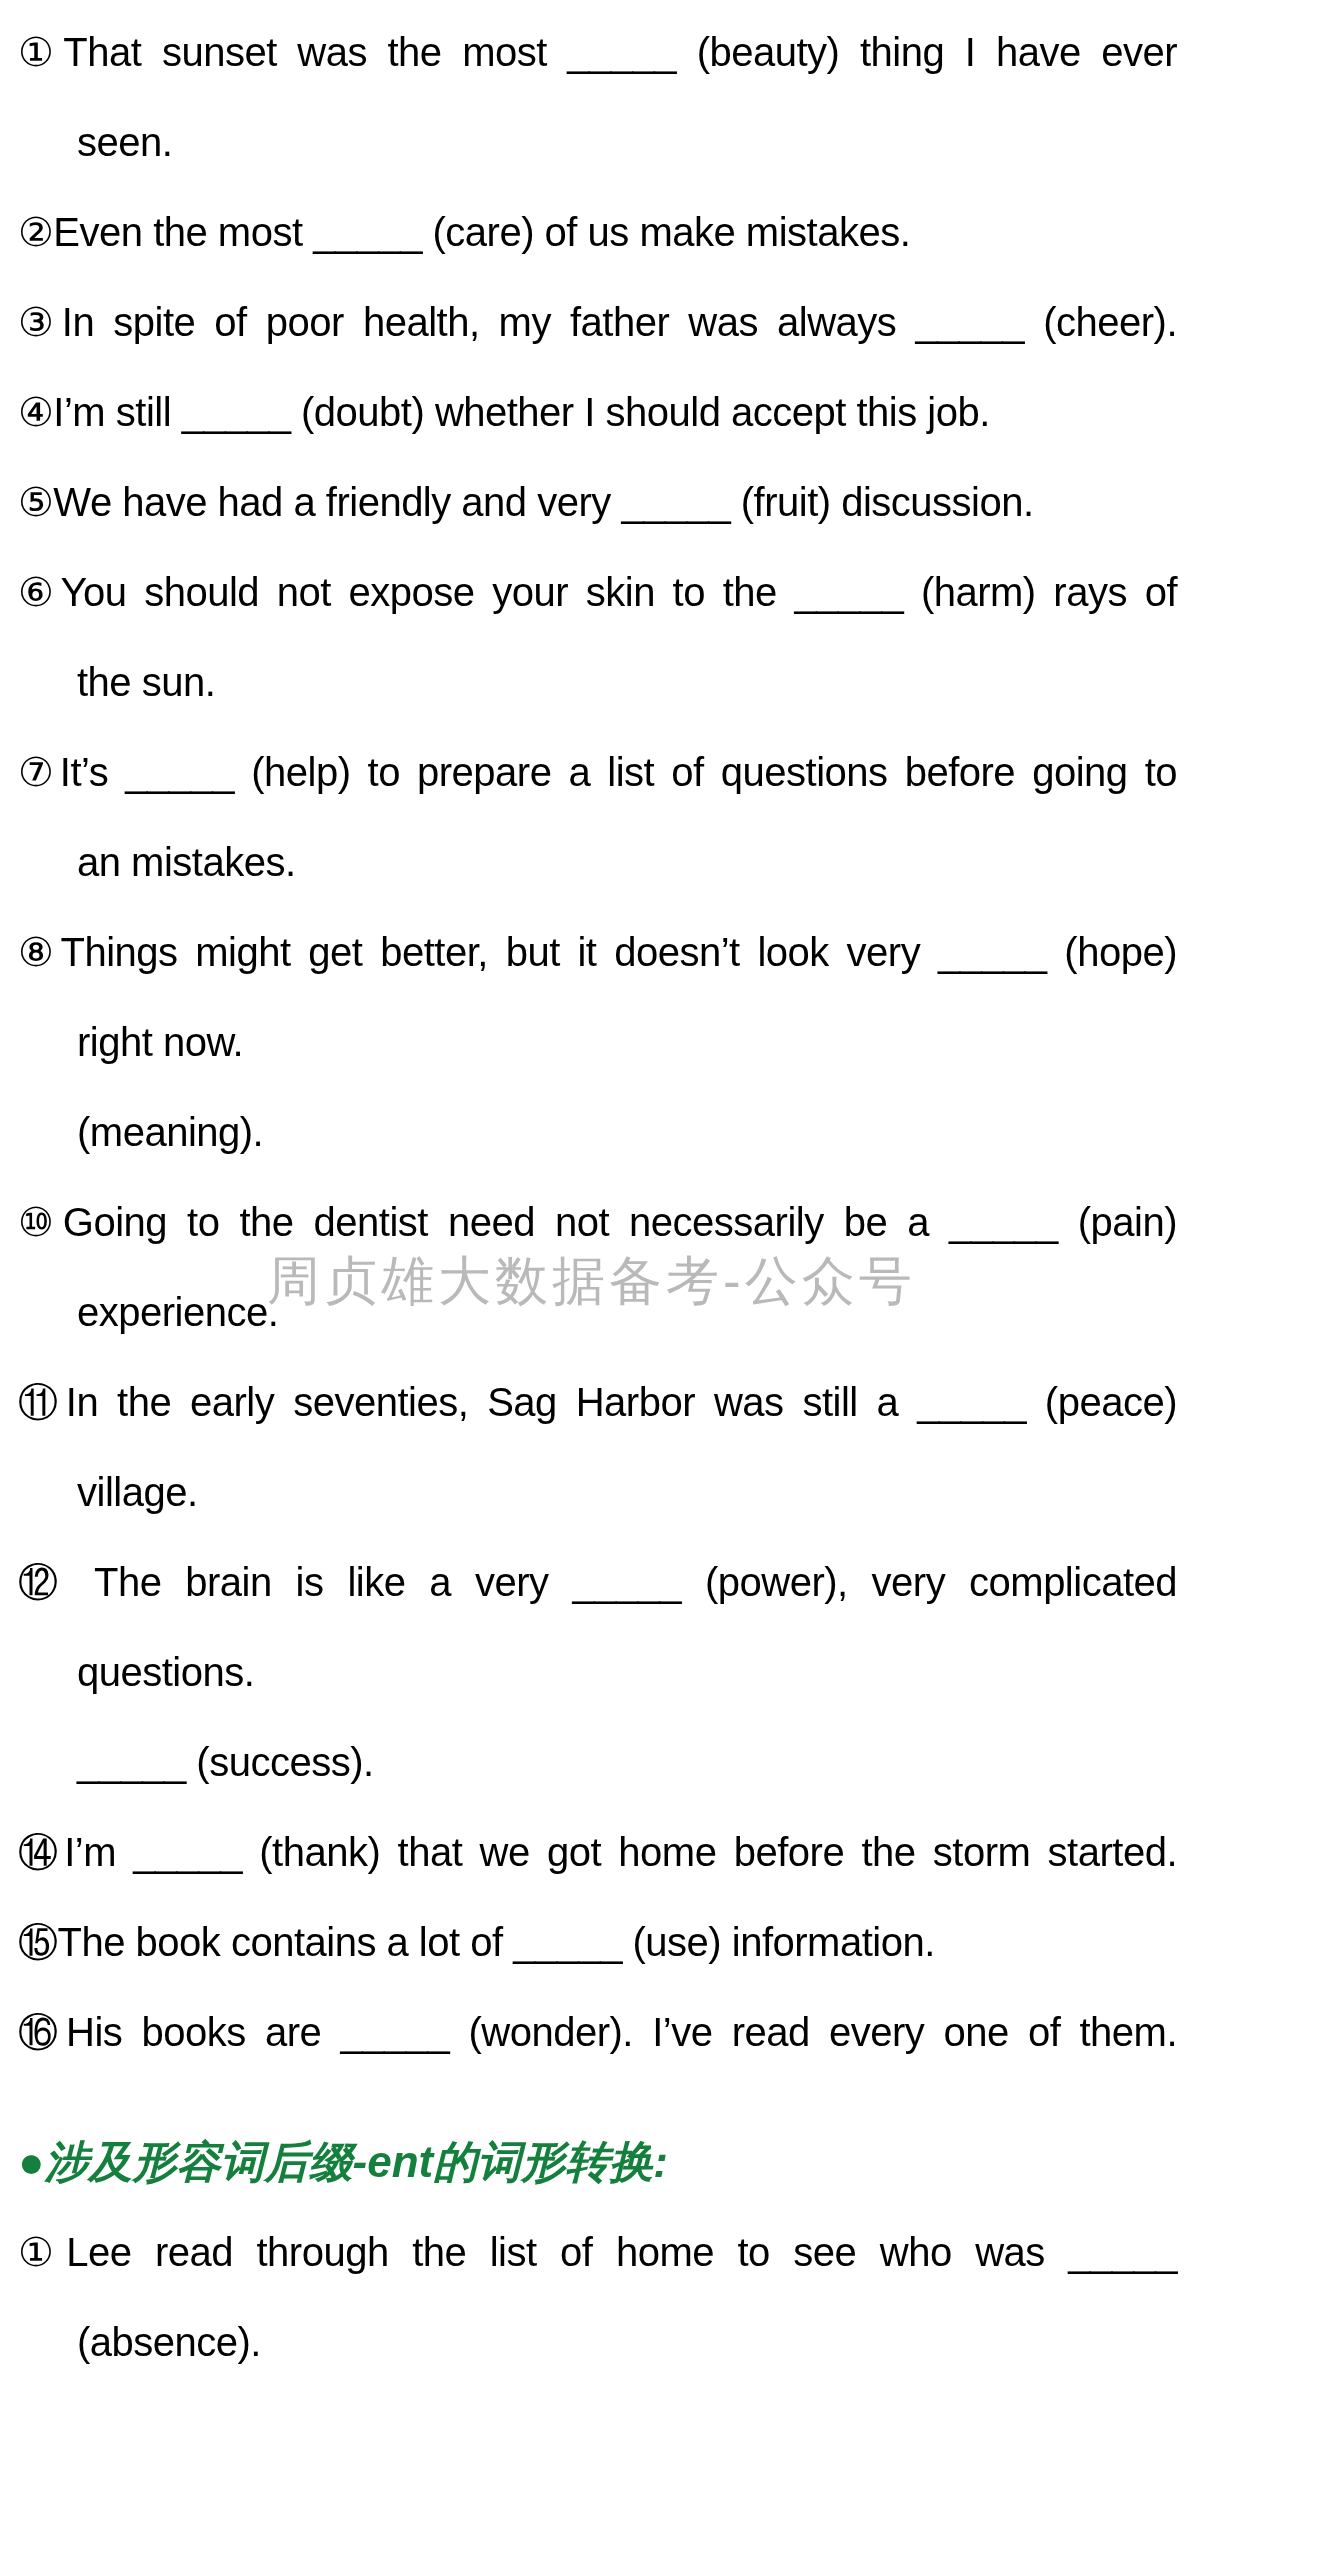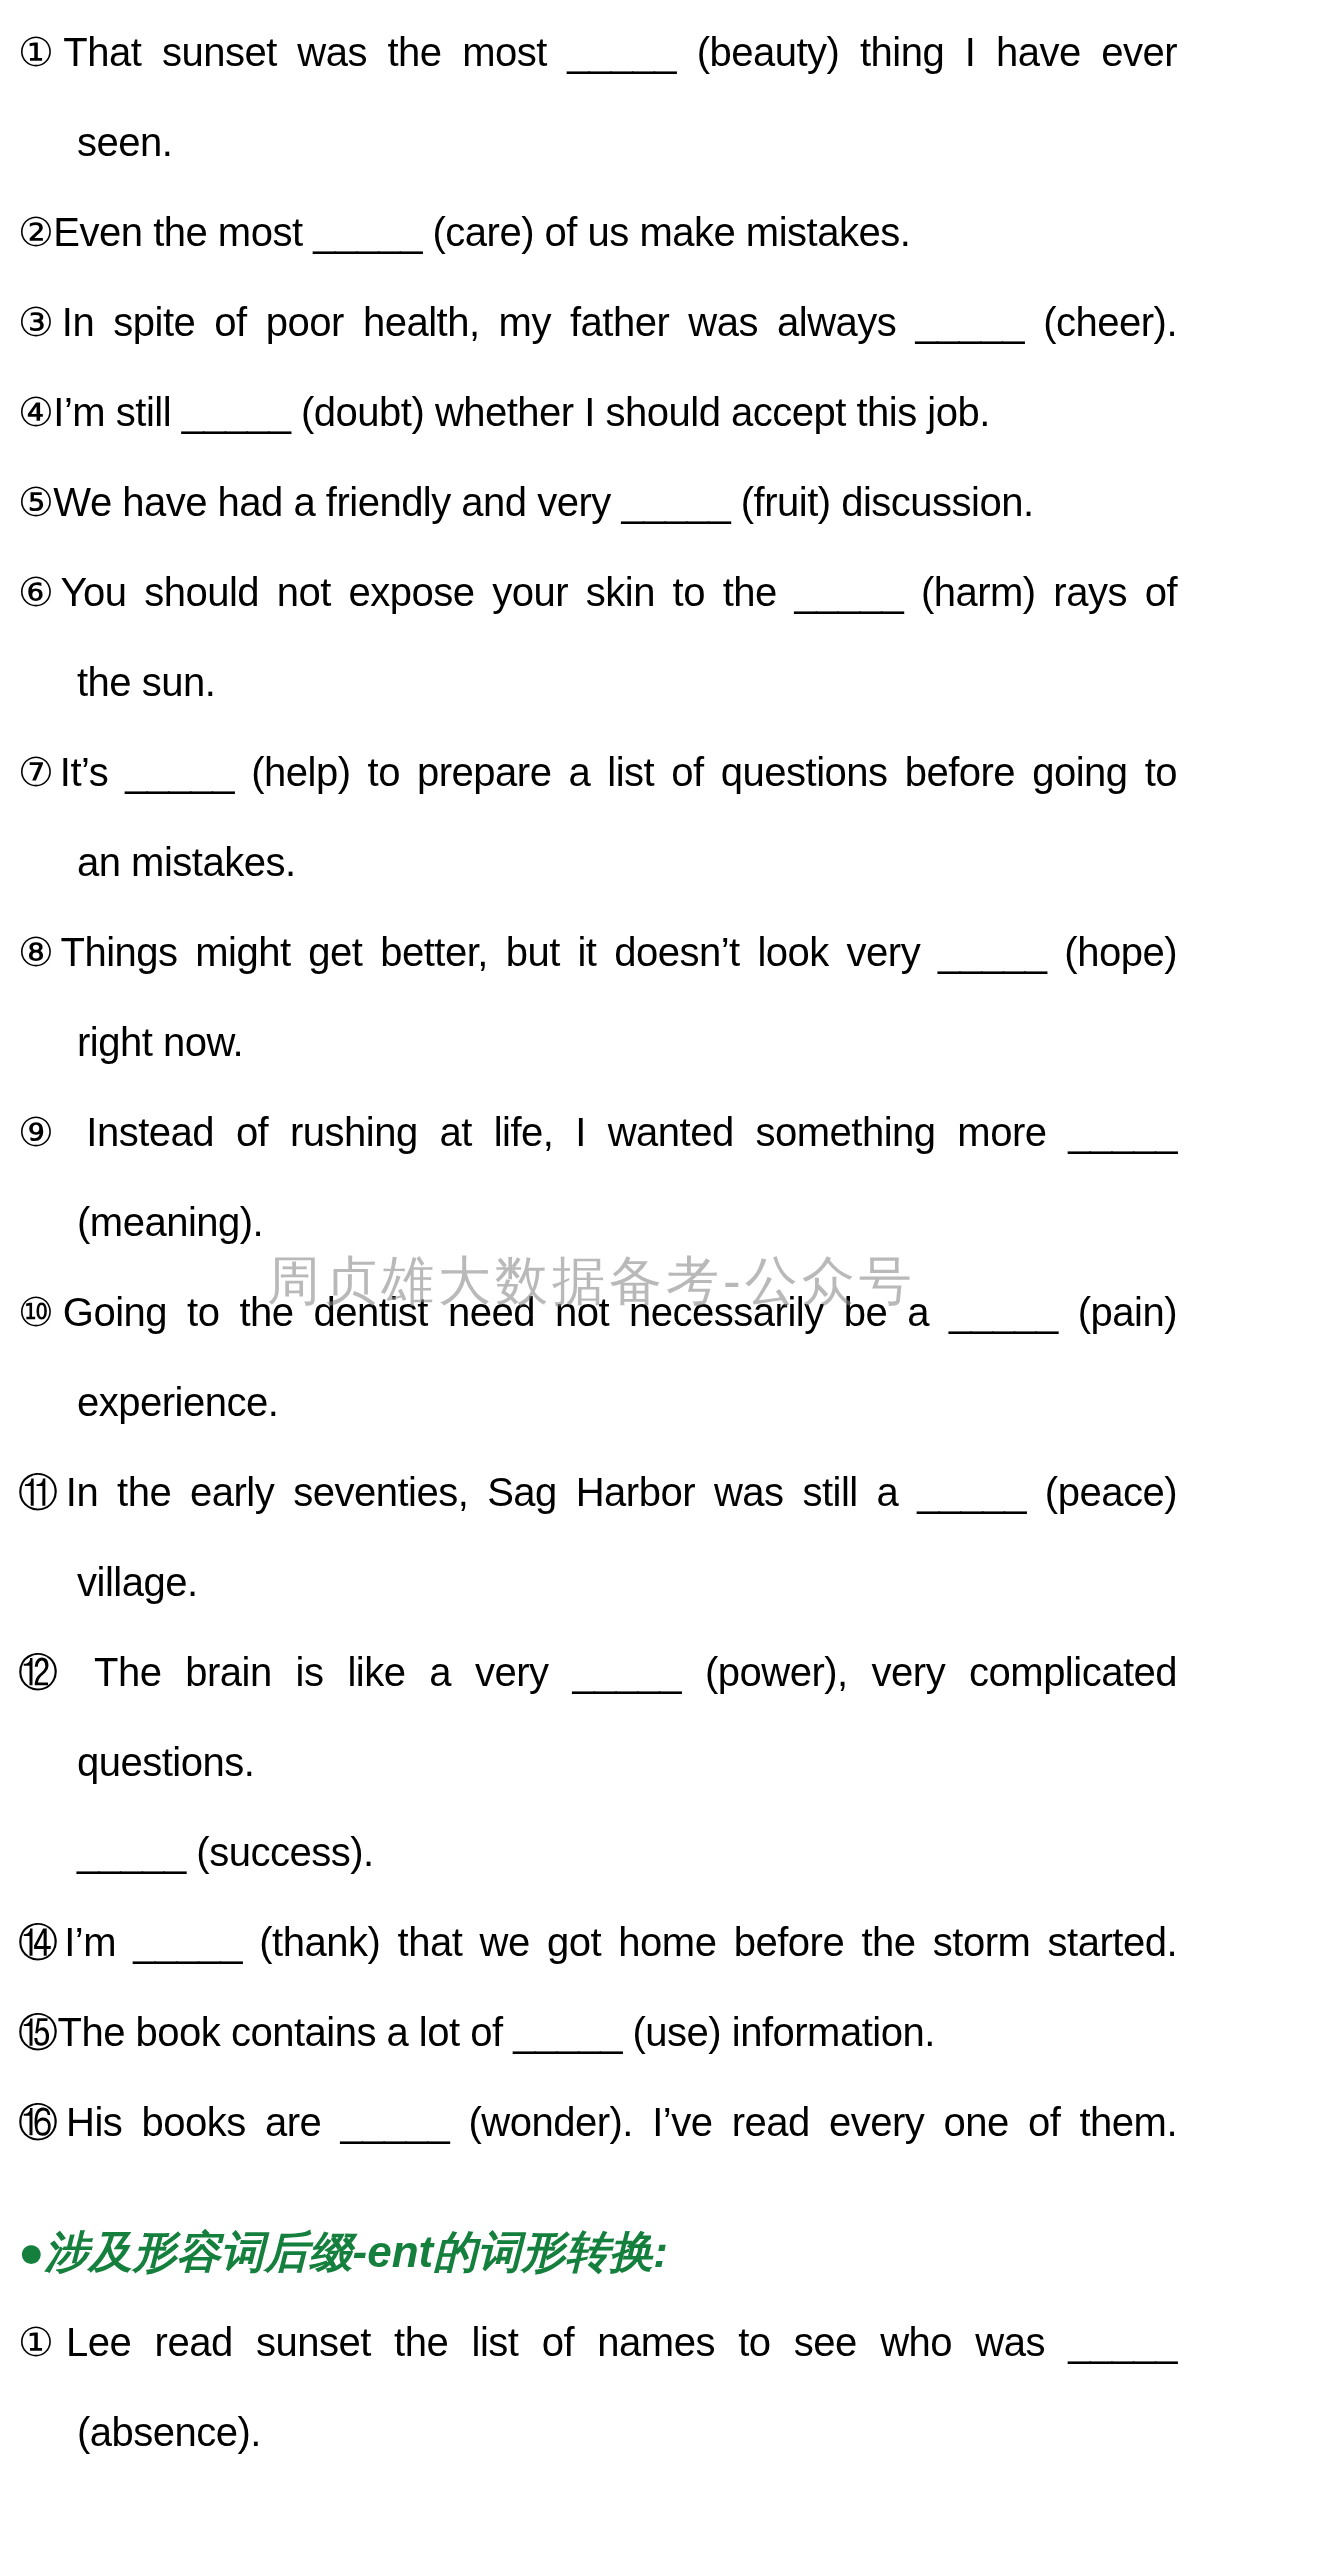--- a/index.html
+++ b/index.html
@@ -68,33 +68,32 @@
   <div class="line">②Even the most _____ (care) of us make mistakes.</div>
   <div class="line j">③In spite of poor health, my father was always _____ (cheer).</div>
   <div class="line">④I’m still _____ (doubt) whether I should accept this job.</div>
   <div class="line">⑤We have had a friendly and very _____ (fruit) discussion.</div>
   <div class="line j">⑥You should not expose your skin to the _____ (harm) rays of</div>
   <div class="line cont">the sun.</div>
   <div class="line j">⑦It’s _____ (help) to prepare a list of questions before going to</div>
   <div class="line cont">an mistakes.</div>
   <div class="line j">⑧Things might get better, but it doesn’t look very _____ (hope)</div>
   <div class="line cont">right now.</div>
-  <div class="line j">⑨ Instead of rushing at life, I wanted something more _____</div>
   <div class="line cont">(meaning).</div>
   <div class="line j">⑩Going to the dentist need not necessarily be a _____ (pain)</div>
   <div class="line cont">experience.</div>
   <div class="line j">⑪In the early seventies, Sag Harbor was still a _____ (peace)</div>
   <div class="line cont">village.</div>
   <div class="line j">⑫ The brain is like a very _____ (power), very complicated</div>
   <div class="line cont">questions.</div>
   <div class="line cont">_____ (success).</div>
   <div class="line j">⑭I’m _____ (thank) that we got home before the storm started.</div>
   <div class="line">⑮The book contains a lot of _____ (use) information.</div>
   <div class="line j">⑯His books are _____ (wonder). I’ve read every one of them.</div>
 
   <div class="line heading">●涉及形容词后缀-ent的词形转换:</div>
 
-  <div class="line j">①Lee read sunset the list of names to see who was _____</div>
+  <div class="line j">①Lee read through the list of home to see who was _____</div>
   <div class="line cont">(absence).</div>
 
   <div class="watermark">周贞雄大数据备考-公众号</div>
 </div>
 
 
 </body></html>

